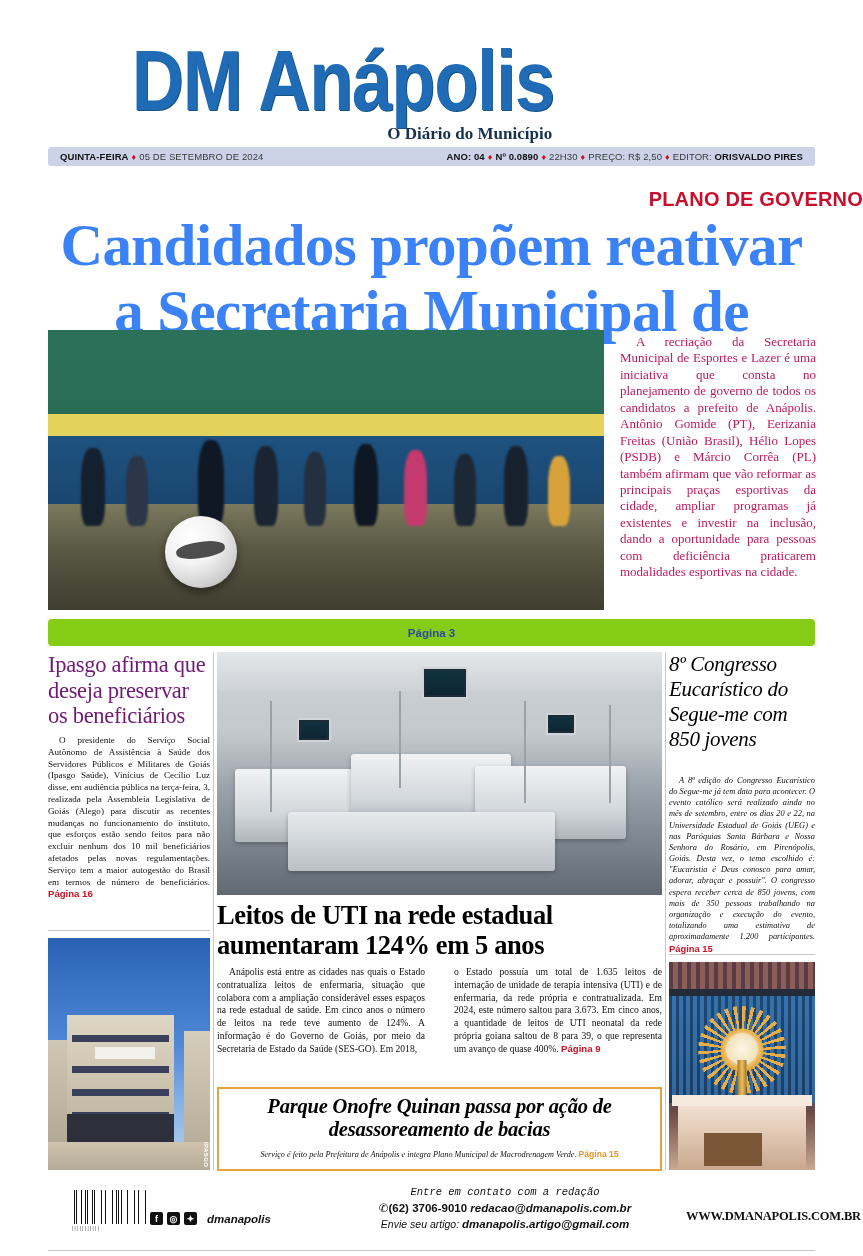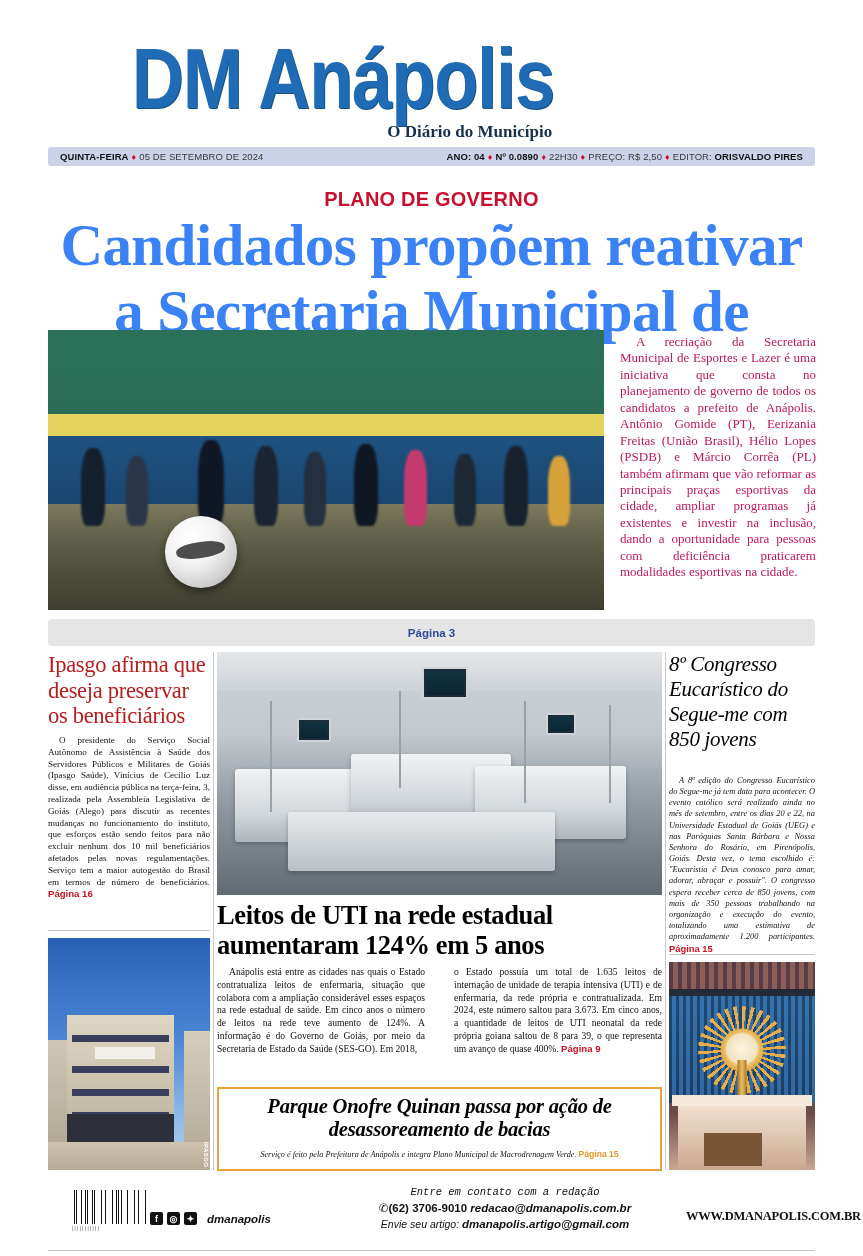--- a/index.html
+++ b/index.html
@@ -11,22 +11,22 @@
     overflow: hidden;
   }
   .page {
     position: relative;
     width: 863px; height: 1256px;
     background: #ffffff;
   }
 
   
   .masthead {
-    position: absolute; left: 0; top: 0; width: 686px; height: 142px;
-    display: flex; align-items: flex-end; justify-content: center;
+    position: absolute; left: 0; top: 16px; width: 686px; height: 142px;
+    display: flex; align-items: flex-start; justify-content: center;
   }
   .logo-wrap {
     position: relative;
     margin-top: 24px;
     text-align: right;
   }
   .logo-text {
     font-family: "Liberation Sans", sans-serif;
     font-weight: bold;
     font-size: 72px;
@@ -60,21 +60,21 @@
     color: #3a3a3a;
     letter-spacing: 0.1px;
     gap: 47px;
   }
   .datebar .b { font-weight: bold; color: #111; }
   .dia { color: #cc1122; font-size: 9px; padding: 0 3px; }
 
   
   .kicker {
     position: absolute; left: 0; top: 188px; width: 863px;
-    text-align: center;
+    text-align: right;
     font-family: "Liberation Sans", sans-serif;
     font-weight: bold;
     font-size: 20px;
     color: #c8102e;
     letter-spacing: 0.2px;
   }
   .lead-headline {
     position: absolute; left: 48px; top: 212px; width: 767px;
     text-align: center;
     font-family: "Liberation Serif", serif;
@@ -98,21 +98,21 @@
     line-height: 1.265;
     text-align: justify;
     text-indent: 16px;
     color: #be185d;
     hyphens: auto;
   }
 
   
   .pagina-bar {
     position: absolute; left: 48px; top: 619px; width: 767px; height: 27px;
-    background: #e5e5e5;
+    background: #84cc16;
     border-radius: 4px;
     display: flex; align-items: center; justify-content: center;
     font-family: "Liberation Sans", sans-serif;
     font-weight: bold; font-size: 11.5px;
     color: #2f4a9e;
   }
 
   
   .vline {
     position: absolute; width: 1px; background: #c8c8c8;
@@ -120,21 +120,21 @@
   .hline {
     position: absolute; height: 1px; background: #c8c8c8;
   }
 
   
   .col-left { position: absolute; left: 48px; top: 652px; width: 162px; }
   .left-head {
     font-family: "Liberation Serif", serif;
     font-size: 22.5px;
     line-height: 1.14;
-    color: #b91c1c;
+    color: #701a75;
     letter-spacing: -0.3px;
   }
   .left-body {
     margin-top: 6px;
     font-size: 9.1px;
     line-height: 1.30;
     text-align: justify;
     text-indent: 11px;
     color: #111;
     hyphens: auto;

